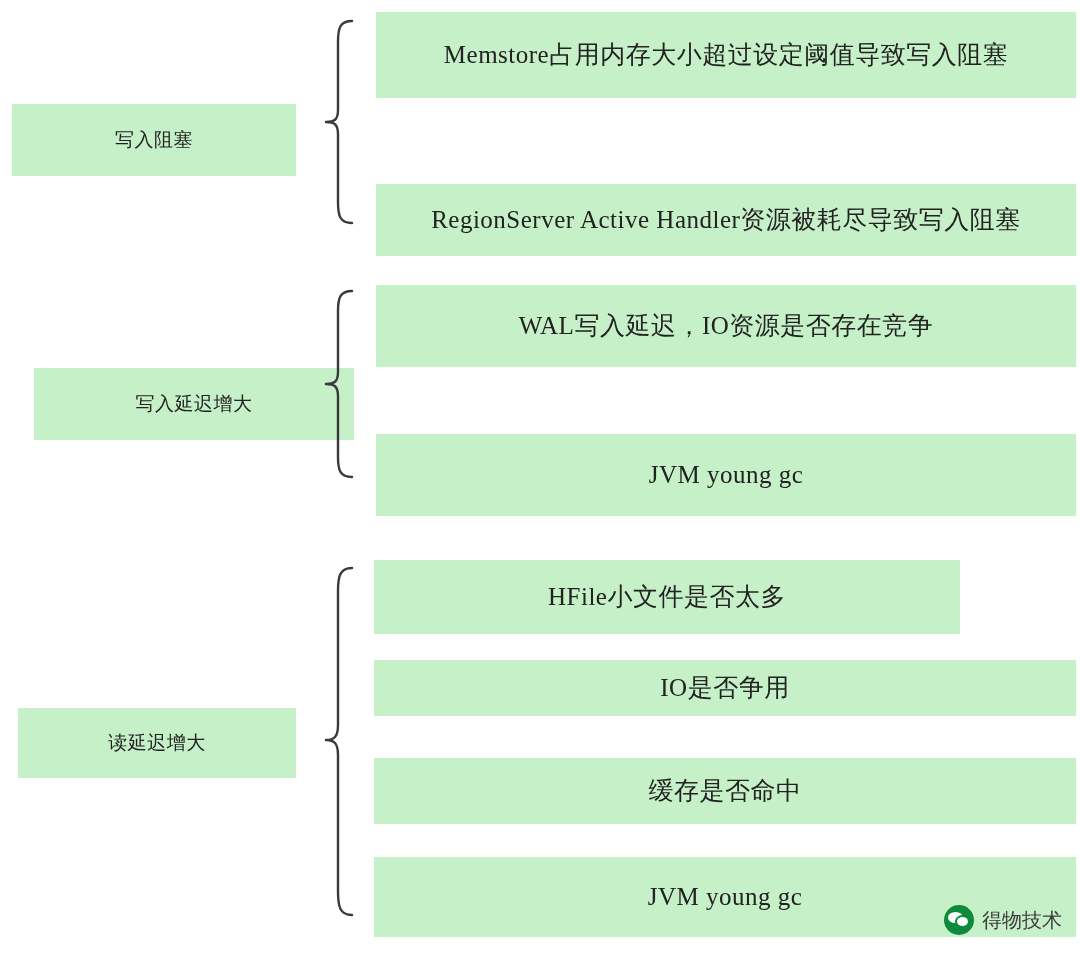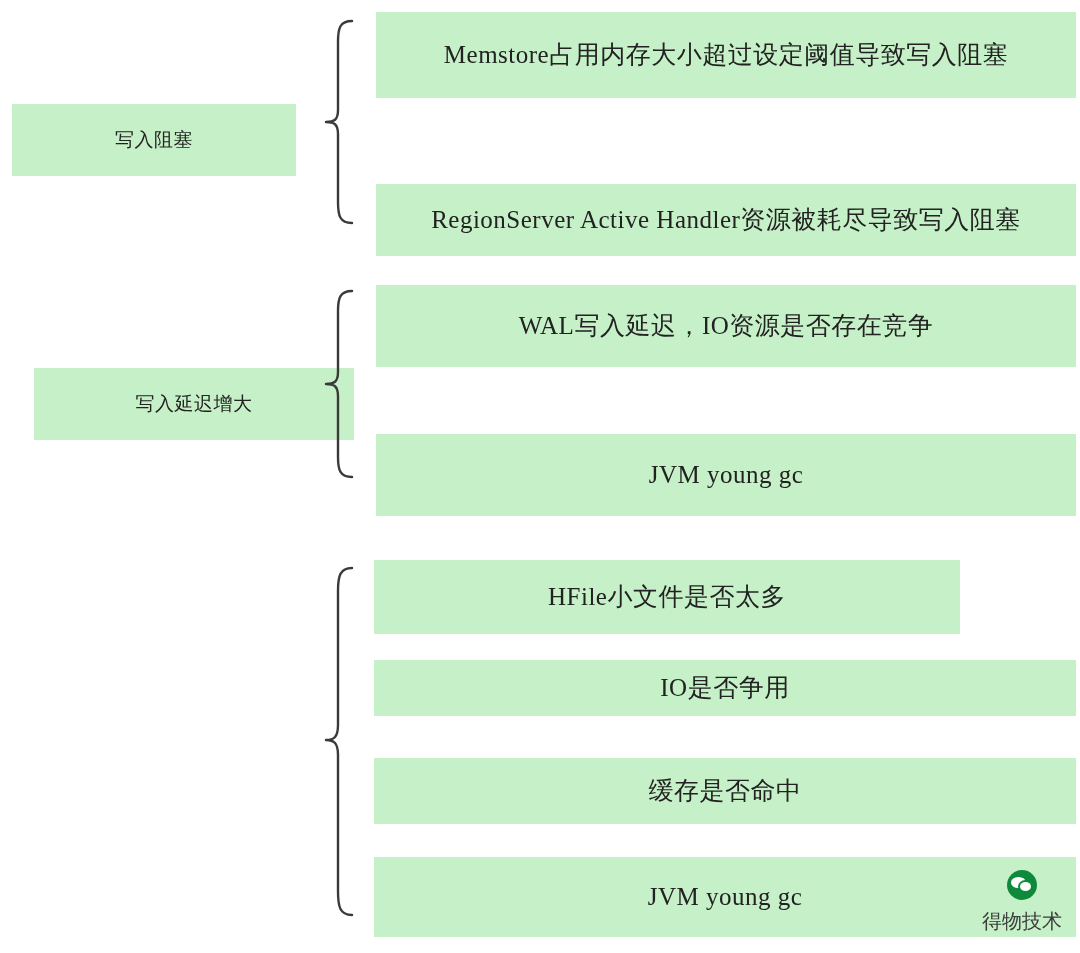--- a/index.html
+++ b/index.html
@@ -49,21 +49,20 @@
   .watermark {
     position: absolute;
     right: 18px;
     bottom: 18px;
     display: flex;
     align-items: center;
     gap: 8px;
     font-family: "Liberation Sans", sans-serif;
     font-size: 20px;
     color: #3c3c3c;
-    flex-direction: column;
   }
   .wm-logo {
     width: 30px;
     height: 30px;
     border-radius: 50%;
     background: #0f8a3d;
     position: relative;
     flex: none;
   }
   .wm-logo::before,
@@ -109,20 +108,21 @@
   <div class="brace" style="left:322px; top:288px; width:34px; height:192px;">
     <svg width="34" height="192" viewBox="0 0 34 192" fill="none" xmlns="http://www.w3.org/2000/svg">
       <path d="M30 3 C18 3 16 10 16 23 L16 84 C16 94 12 96 4 96 C12 96 16 98 16 108 L16 169 C16 182 18 189 30 189" stroke="#3a3a3a" stroke-width="2.4" fill="none" stroke-linecap="round" stroke-linejoin="round"></path>
     </svg>
   </div>
 
   <div class="box" style="left:376px; top:285px; width:700px; height:82px;">WAL写入延迟，IO资源是否存在竞争</div>
 
   <div class="box" style="left:376px; top:434px; width:700px; height:82px;">JVM young gc</div>
 
+  <div class="box cat-box" style="left:18px; top:708px; width:278px; height:70px;">读延迟增大</div>
 
   <div class="brace" style="left:322px; top:565px; width:34px; height:355px;">
     <svg width="34" height="355" viewBox="0 0 34 355" fill="none" xmlns="http://www.w3.org/2000/svg">
       <path d="M30 3 C18 3 16 11 16 26 L16 160 C16 172 12 175 4 175 C12 175 16 178 16 190 L16 326 C16 342 18 350 30 350" stroke="#3a3a3a" stroke-width="2.4" fill="none" stroke-linecap="round" stroke-linejoin="round"></path>
     </svg>
   </div>
 
   <div class="box" style="left:374px; top:560px; width:586px; height:74px;">HFile小文件是否太多</div>
 
   <div class="box" style="left:374px; top:660px; width:702px; height:56px;">IO是否争用</div>

